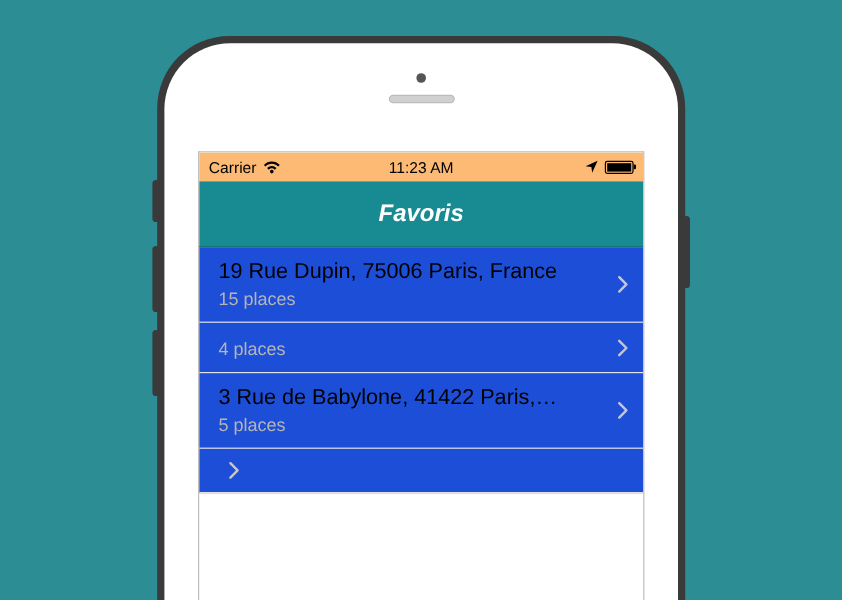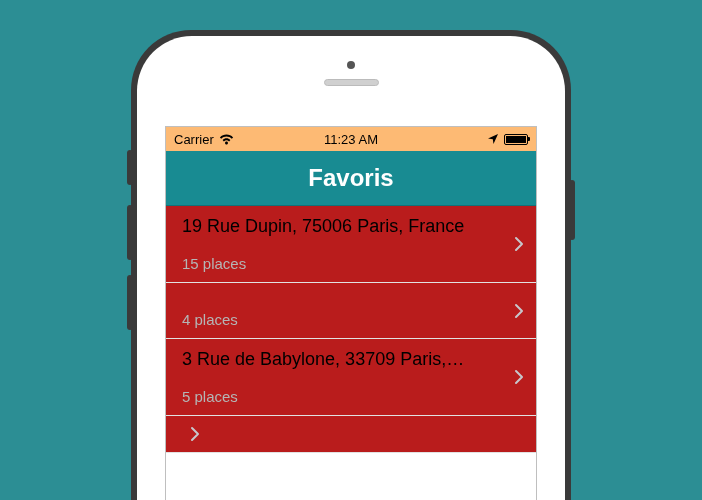--- a/index.html
+++ b/index.html
@@ -118,25 +118,26 @@
   .nav-bar {
     height: 55px;
     background: #188b92;
     display: flex;
     align-items: center;
     justify-content: center;
     border-bottom: 1px solid #137178;
   }
   .nav-title {
     color: #fff;
-    font-size: 24px;
+    font-size: 20px;
     font-weight: 600;
+    font-style: italic;
   }
   .list {
-    background: #b91c1c;
+    background: #1d4ed8;
   }
   .list-item {
     display: flex;
     align-items: center;
     padding: 10px 12px 10px 16px;
     border-bottom: 1px solid #e2e2e2;
     cursor: pointer;
   }
   .list-item-text {
     flex: 1;
@@ -145,21 +146,21 @@
   .item-title {
     font-size: 18px;
     color: #000;
     white-space: nowrap;
     overflow: hidden;
     text-overflow: ellipsis;
   }
   .item-subtitle {
     font-size: 15px;
     color: #b5b5b5;
-    margin-top: 18px;
+    margin-top: 4px;
   }
   .chevron {
     flex-shrink: 0;
     margin-left: 8px;
   }
   .chevron svg { display: block; }
 </style>
 </head>
 <body>
 
@@ -219,21 +220,21 @@
             <div class="item-subtitle">4 places</div>
           </div>
           <span class="chevron">
             <svg width="10" height="16" viewBox="0 0 10 16">
                 <path d="M2 2l6 6-6 6" stroke="#c7c7cc" stroke-width="2" fill="none" stroke-linecap="round" stroke-linejoin="round"></path>
               </svg>
           </span>
         </div>
         <div class="list-item">
           <div class="list-item-text">
-            <div class="item-title">3 Rue de Babylone, 33709 Paris,…</div>
+            <div class="item-title">3 Rue de Babylone, 41422 Paris,…</div>
             <div class="item-subtitle">5 places</div>
           </div>
           <span class="chevron">
             <svg width="10" height="16" viewBox="0 0 10 16">
                 <path d="M2 2l6 6-6 6" stroke="#c7c7cc" stroke-width="2" fill="none" stroke-linecap="round" stroke-linejoin="round"></path>
               </svg>
           </span>
         </div>
         <div class="list-item">
           <span class="chevron">

